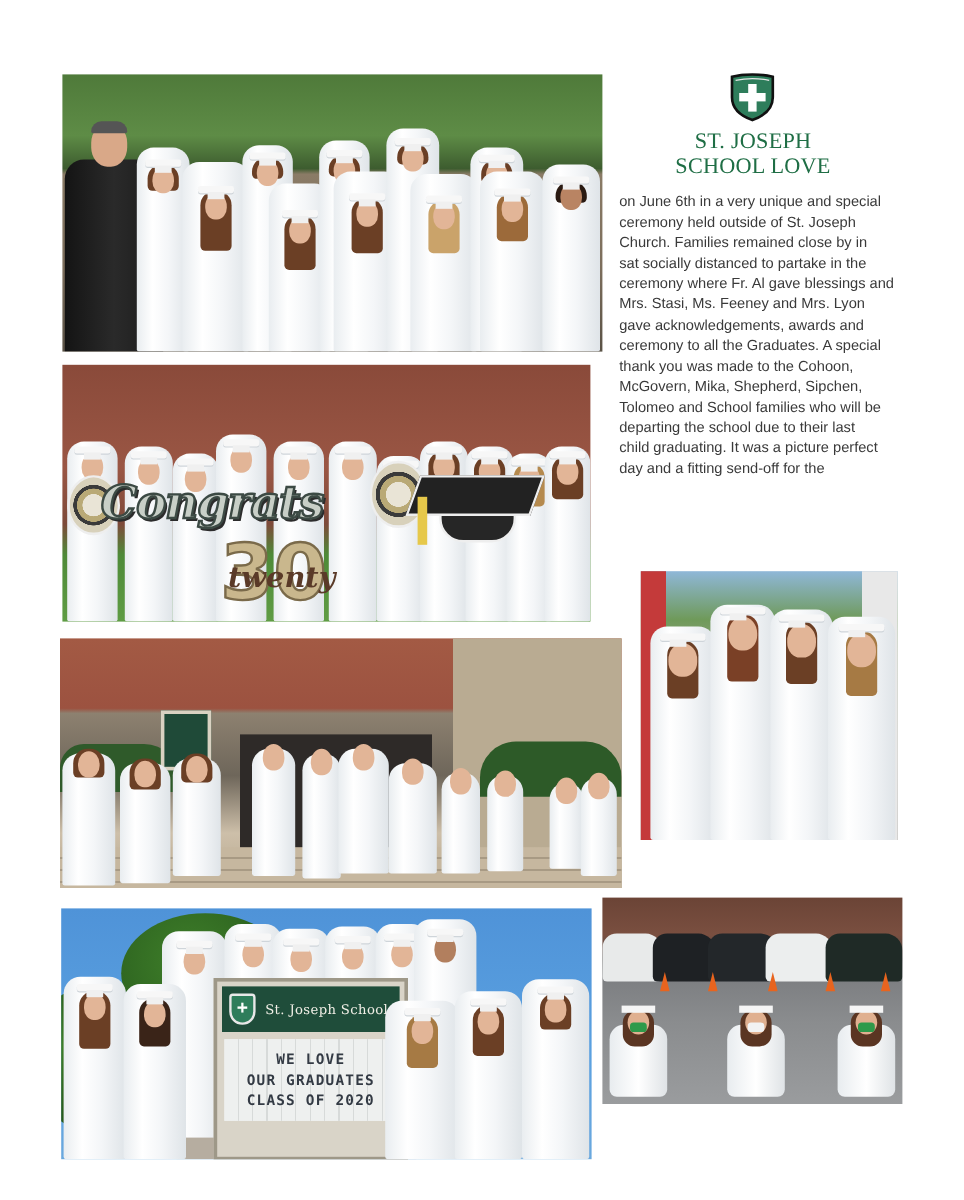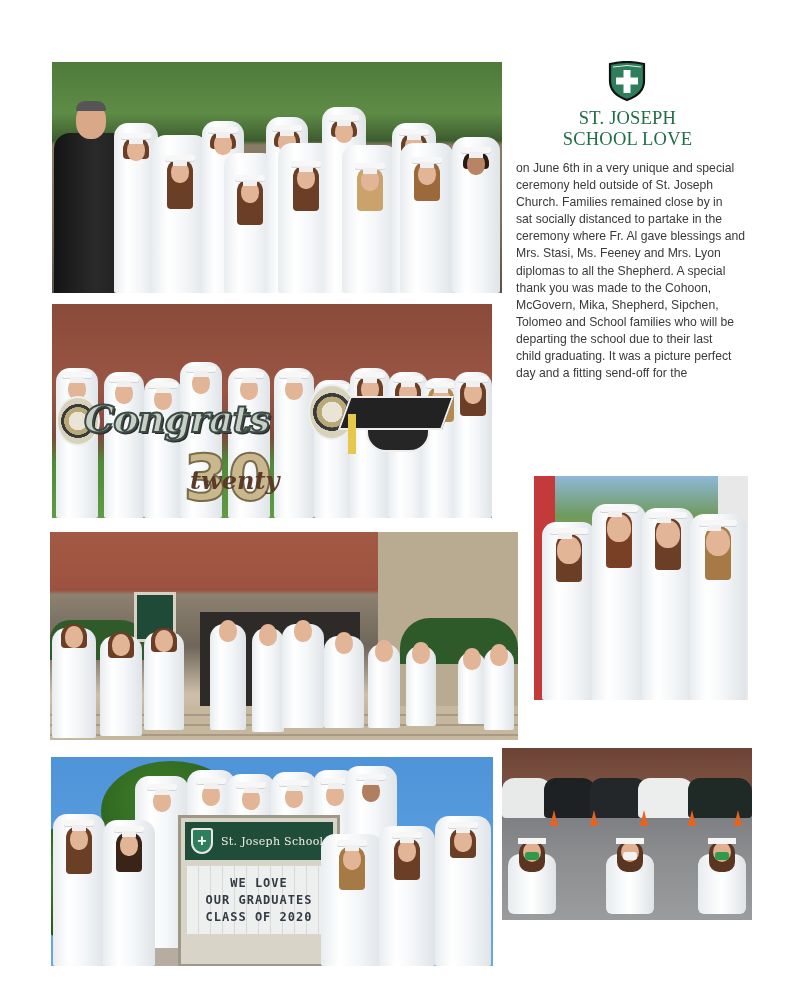--- a/index.html
+++ b/index.html
@@ -476,20 +476,21 @@
   <span>SCHOOL LOVE</span>
 </div>
 
 <div class="article-body">
   <span>on June 6th in a very unique and special</span>
   <span>ceremony held outside of St. Joseph</span>
   <span>Church. Families remained close by in</span>
   <span>sat socially distanced to partake in the</span>
   <span>ceremony where Fr. Al gave blessings and</span>
   <span>Mrs. Stasi, Ms. Feeney and Mrs. Lyon</span>
-  <span>diplomas to all the Shepherd. A special</span>
+  <span>gave acknowledgements, awards and</span>
+  <span>ceremony to all the Graduates. A special</span>
   <span>thank you was made to the Cohoon,</span>
   <span>McGovern, Mika, Shepherd, Sipchen,</span>
   <span>Tolomeo and School families who will be</span>
   <span>departing the school due to their last</span>
   <span>child graduating. It was a picture perfect</span>
   <span>day and a fitting send-off for the</span>
 </div>
 
 </body></html>

